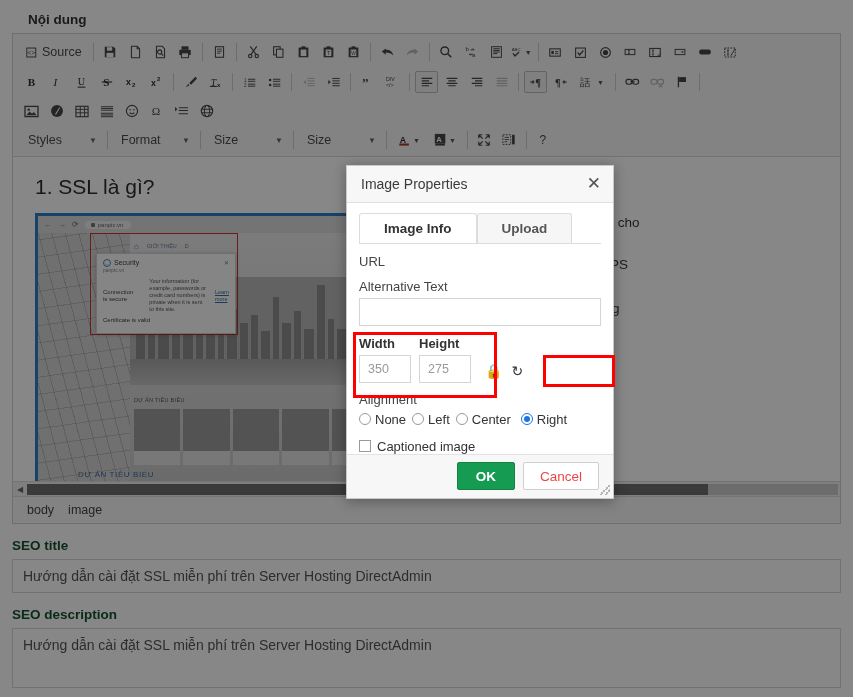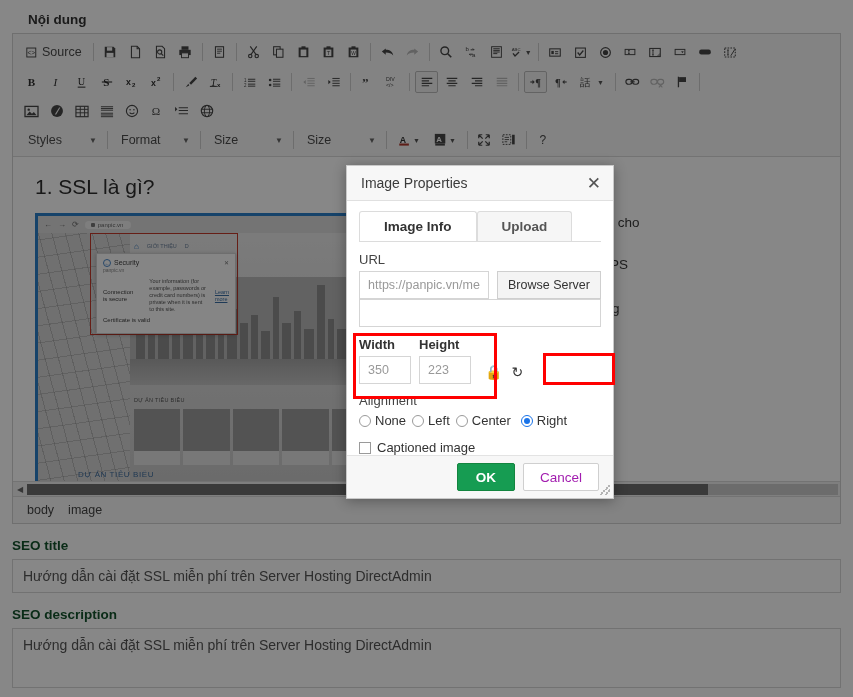--- a/index.html
+++ b/index.html
@@ -315,21 +315,21 @@
     display: flex; align-items: center; justify-content: flex-end;
     gap: 8px; padding-right: 14px; position: relative;
   }
   .btn-ok {
     background: #169c52; color: #fff; font-weight: bold;
     font-size: 13.5px; border: 1px solid #13853f;
     height: 28px; padding: 0 18px; display:flex; align-items:center;
     border-radius: 2px;
   }
   .btn-cancel {
-    background: #fff; color: #a21caf; font-size: 13.5px;
+    background: #fff; color: #ef4444; font-size: 13.5px;
     border: 1px solid #cfcfcf; height: 28px; padding: 0 16px;
     display:flex; align-items:center; border-radius: 2px;
   }
   .grip {
     position: absolute; right: 3px; bottom: 3px;
     width: 10px; height: 10px;
     background:
       linear-gradient(135deg, transparent 45%, #b5b5b5 45%, #b5b5b5 55%, transparent 55%),
       linear-gradient(135deg, transparent 70%, #b5b5b5 70%, #b5b5b5 80%, transparent 80%);
   }
@@ -904,35 +904,32 @@
 
   <div class="tabs">
     <div class="tab active">Image Info</div>
     <div class="tab">Upload</div>
   </div>
   <div class="tabs-underline"></div>
 
   <div class="modal-body">
 
     <div class="lbl">URL</div>
-    <div class="row">
-      <div class="inp">https://panpic.vn/me</div>
-      <div class="btn-browse">Browse Server</div>
-    </div>
-
+
+    <div class="lbl" style="margin-top:10px">Alternative Text</div>
     <div class="inp alt"></div>
 
     <div class="wh-wrap">
       <div class="wh-box">
         <div class="lbl">Width</div>
         <div class="inp">350</div>
       </div>
       <div class="wh-box">
         <div class="lbl">Height</div>
-        <div class="inp">223</div>
+        <div class="inp">275</div>
       </div>
       <div class="wh-tools">
         <span>🔒</span>
         <span>↻</span>
       </div>
       <div class="hl" style="left:-6px; top:-4px; width:144px; height:66px;"></div>
     </div>
 
     <div class="align-lbl">Alignment</div>
     <div class="radios">

